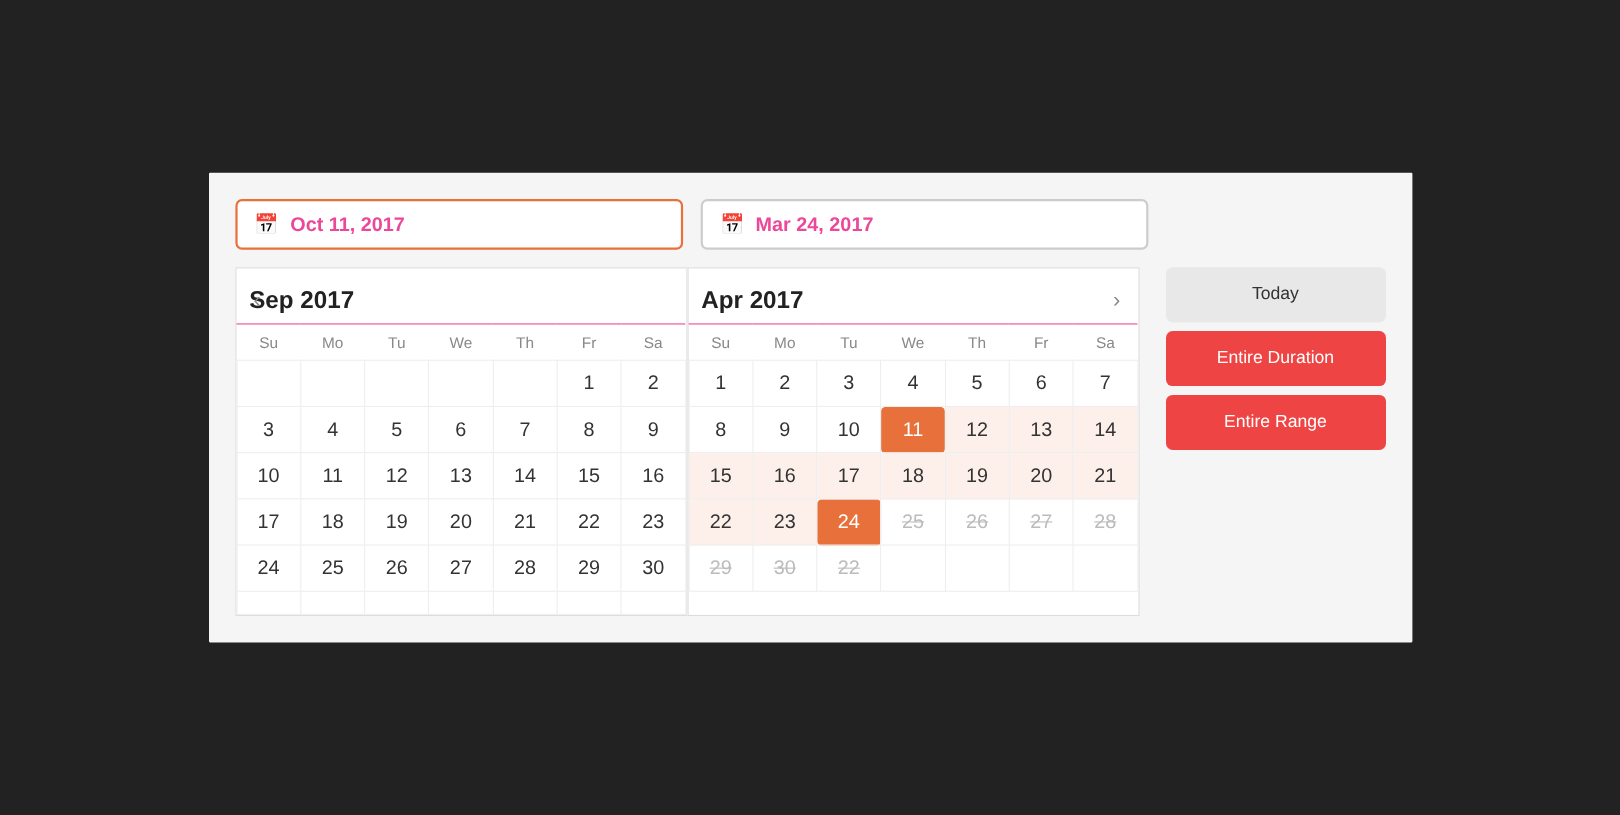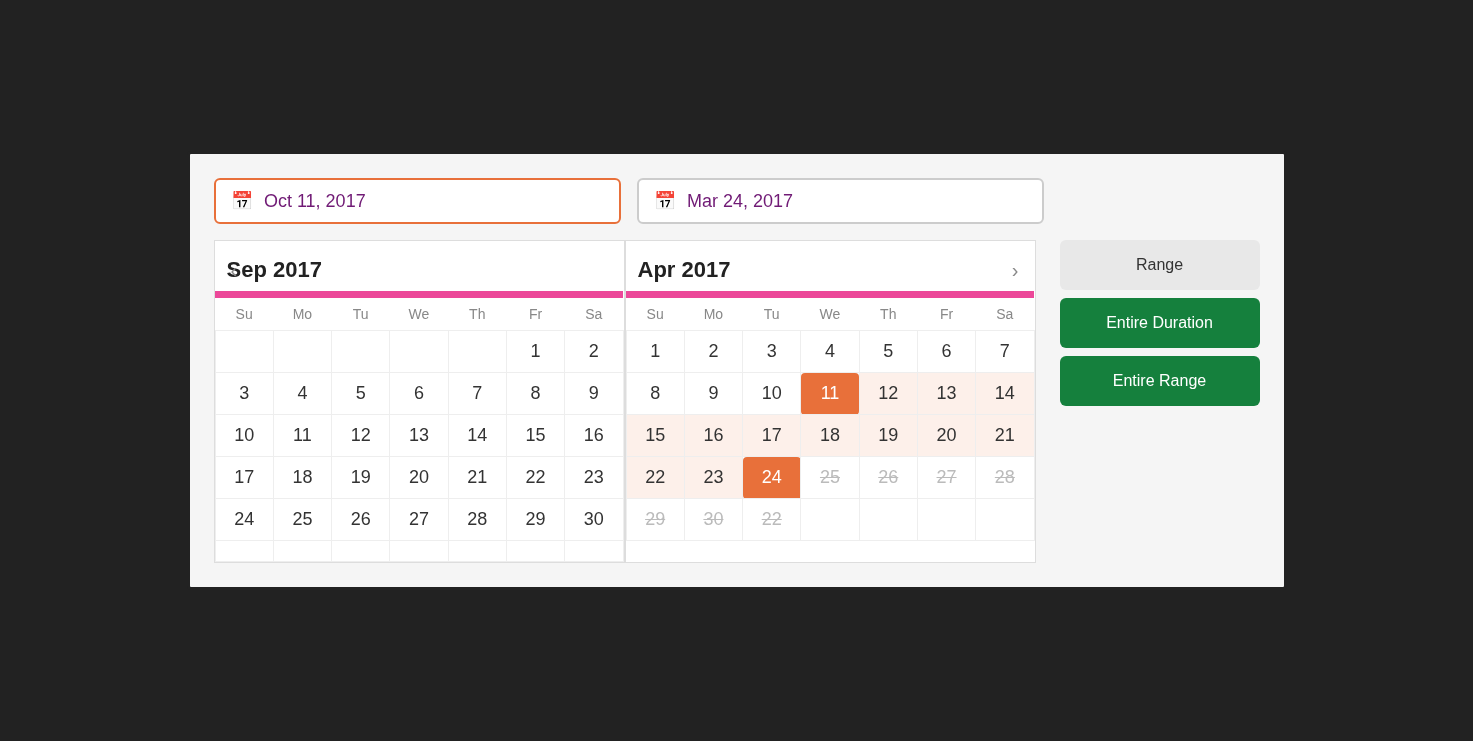--- a/index.html
+++ b/index.html
@@ -39,22 +39,22 @@
     }
     .date-input-wrapper.secondary {
       border-color: #ccc;
     }
     .calendar-icon {
       color: #888;
       font-size: 18px;
     }
     .date-text {
       font-size: 18px;
-      color: #701a75;
-      font-weight: 400;
+      color: #ec4899;
+      font-weight: 700;
     }
     .main-content {
       display: flex;
       gap: 24px;
       align-items: flex-start;
     }
     .calendars-area {
       display: flex;
       gap: 0;
       flex: 1;
@@ -92,21 +92,21 @@
     .calendar-grid {
       width: 100%;
       border-collapse: collapse;
     }
     .calendar-grid th {
       font-size: 14px;
       font-weight: 500;
       color: #888;
       padding: 8px 4px;
       text-align: center;
-      border-top: 7px solid #ec4899;
+      border-top: 1px solid #ec4899;
     }
     .calendar-grid td {
       text-align: center;
       padding: 10px 4px;
       font-size: 18px;
       color: #333;
       border: 1px solid #eee;
       cursor: pointer;
       width: 14.28%;
     }
@@ -146,21 +146,21 @@
       cursor: pointer;
       font-size: 16px;
       font-weight: 500;
       text-align: center;
     }
     .sidebar-btn.grey {
       background: #e8e8e8;
       color: #333;
     }
     .sidebar-btn.orange {
-      background: #15803d;
+      background: #ef4444;
       color: #fff;
     }
   </style>
 </head>
 <body>
 
 <div class="outer-container">
   <div class="top-row">
     <div class="date-input-wrapper">
       <span class="calendar-icon">📅</span>
@@ -314,18 +314,18 @@
                 <td class="empty"></td>
                 <td class="empty"></td>
                 <td class="empty"></td>
               </tr>
             </tbody>
         </table>
       </div>
     </div>
 
     <div class="sidebar">
-      <button class="sidebar-btn grey">Range</button>
+      <button class="sidebar-btn grey">Today</button>
       <button class="sidebar-btn orange">Entire Duration</button>
       <button class="sidebar-btn orange">Entire Range</button>
     </div>
   </div>
 </div>
 
 </body></html>

